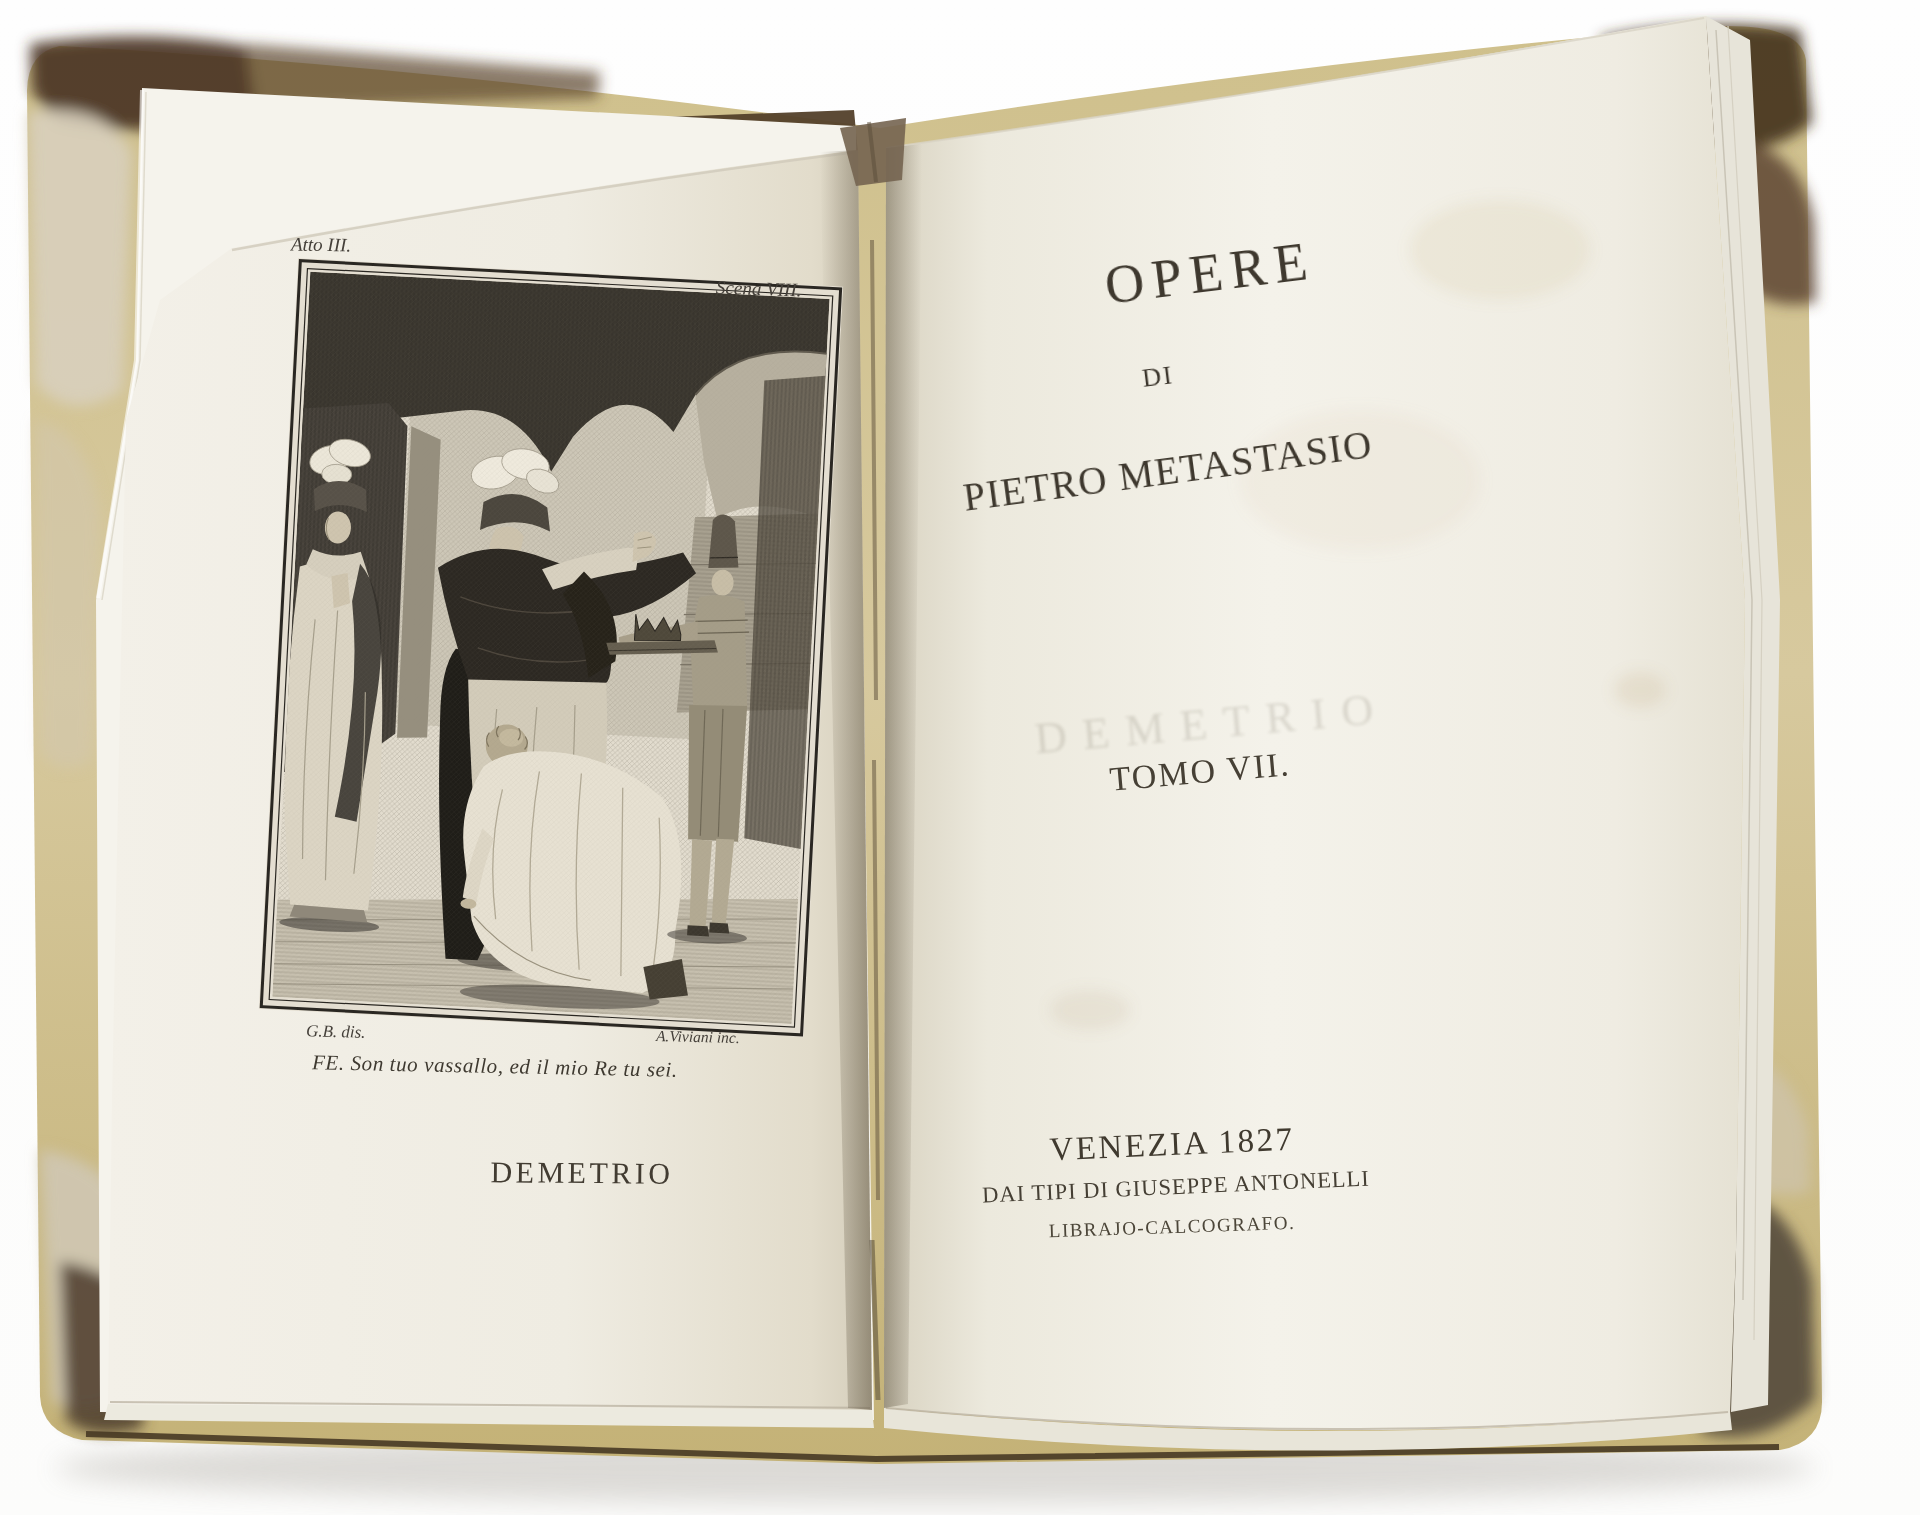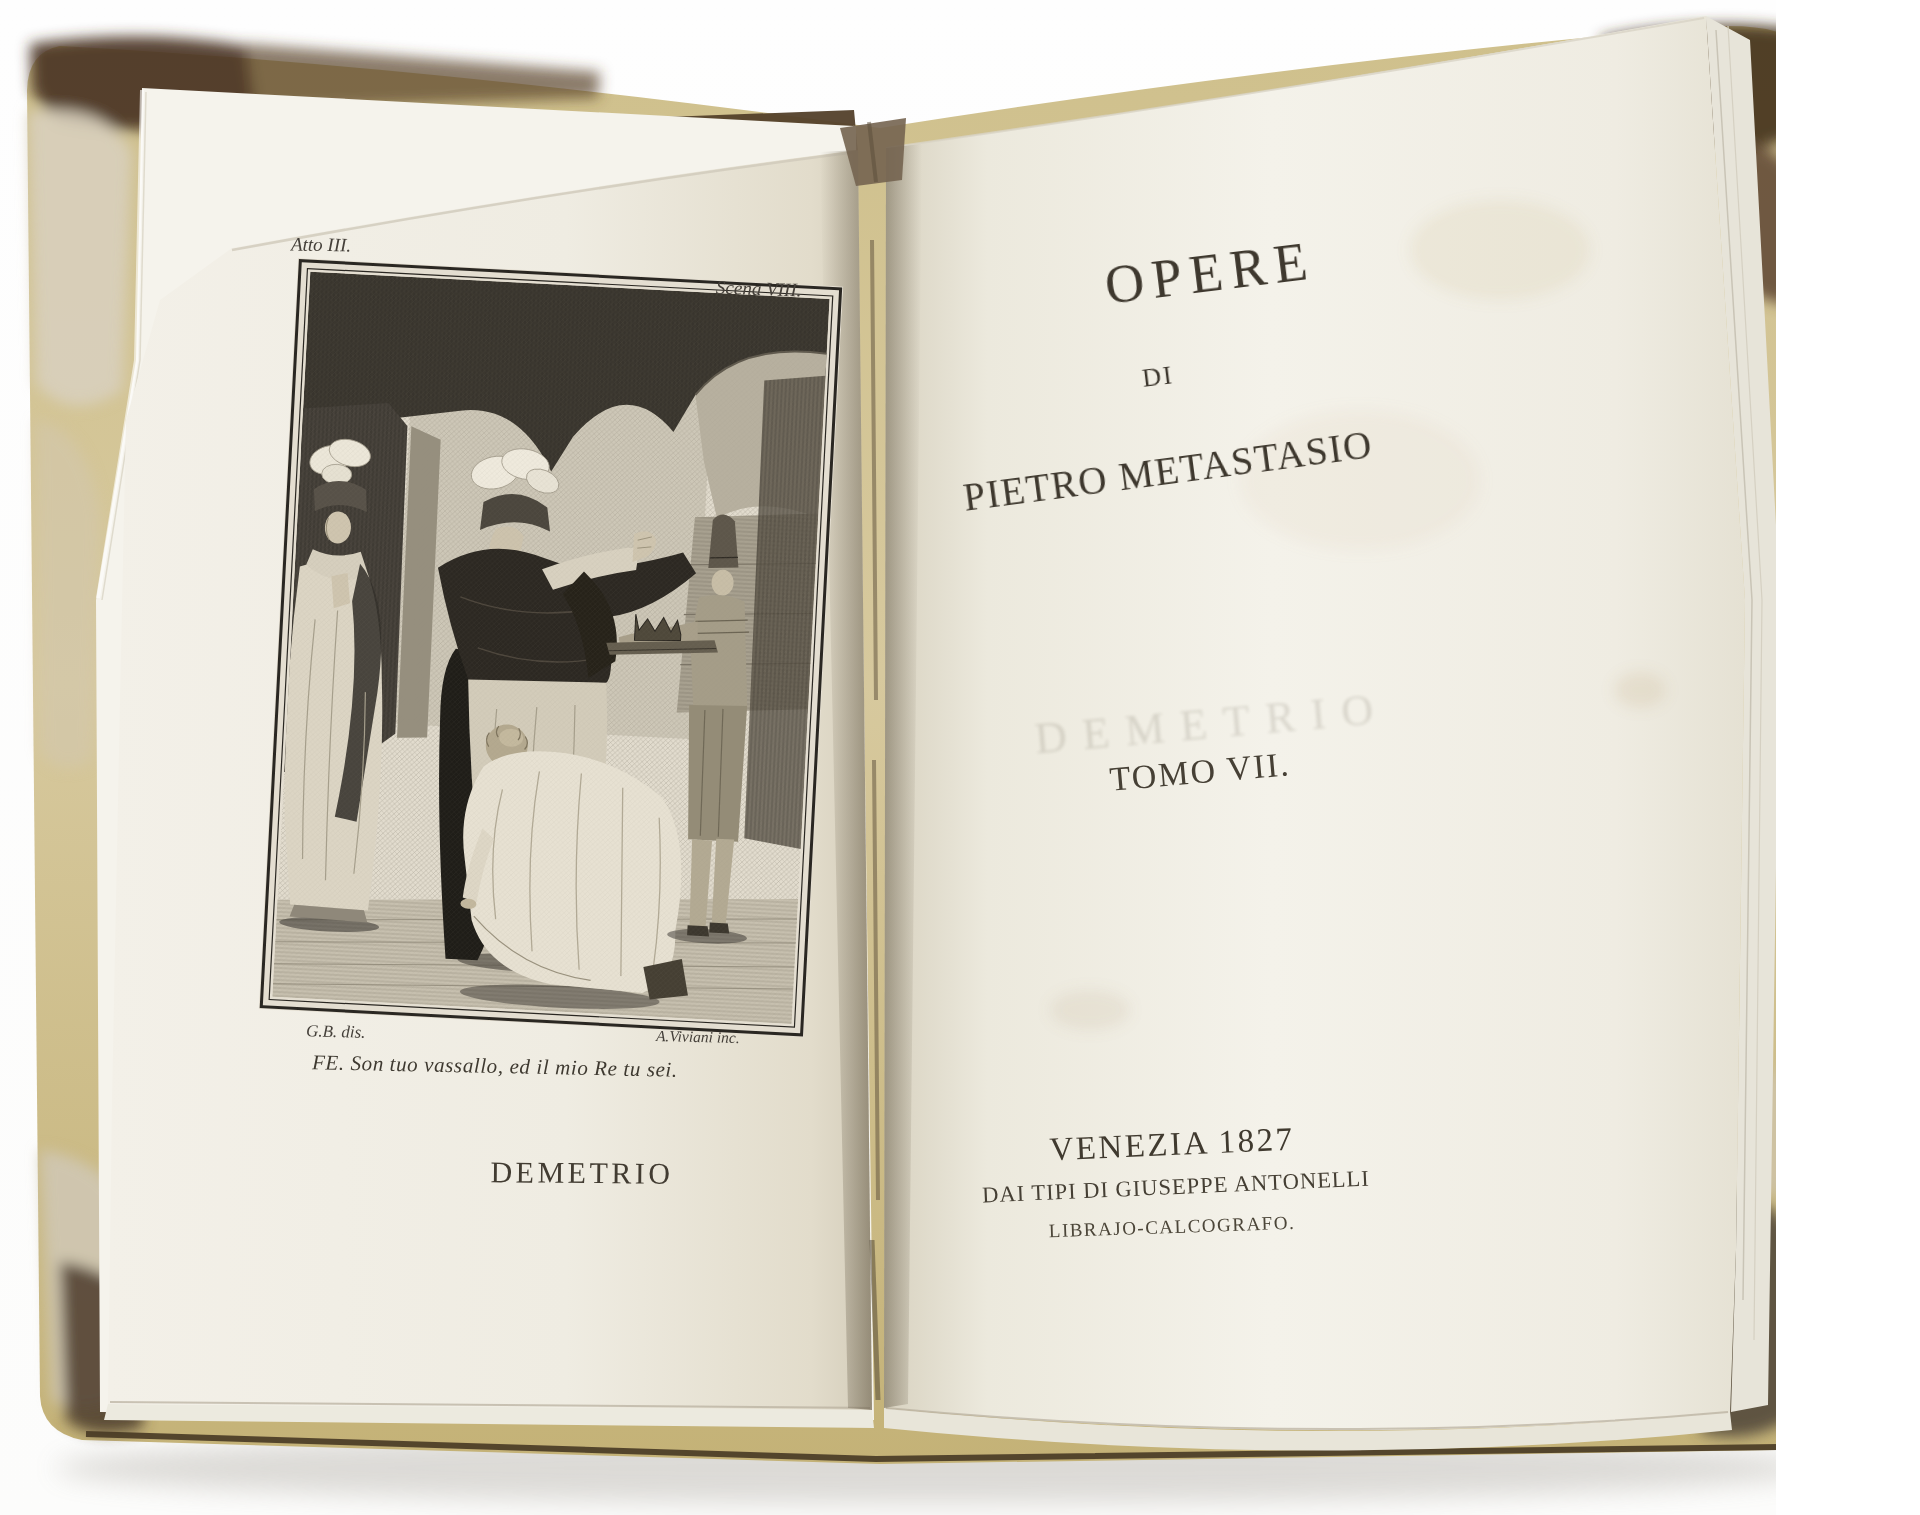--- a/index.html
+++ b/index.html
@@ -1,16 +1,16 @@
 <!DOCTYPE html>
 <html><head>
 <meta charset="utf-8">
 <style>
   html,body{margin:0;padding:0;background:#ffffff;}
-  .stage{position:relative;width:1776px;height:1515px;overflow:hidden;
+  .stage{position:relative;width:1920px;height:1515px;overflow:hidden;
          background:linear-gradient(180deg,#fefefe 0%,#fcfcfb 100%);
          font-family:"Liberation Serif",serif;text-align:center;}
   .base{position:absolute;left:0;top:0;}
   .engraving{position:absolute;left:298px;top:258px;width:546px;height:752px;
              transform:rotate(3deg);transform-origin:0 0;}
   .t{position:absolute;white-space:nowrap;color:#3b352c;}
   .ital{font-style:italic;color:#45403a;}
   .ghost{opacity:.15;filter:blur(1.4px);color:#4e4633;}
 </style>
 </head>

